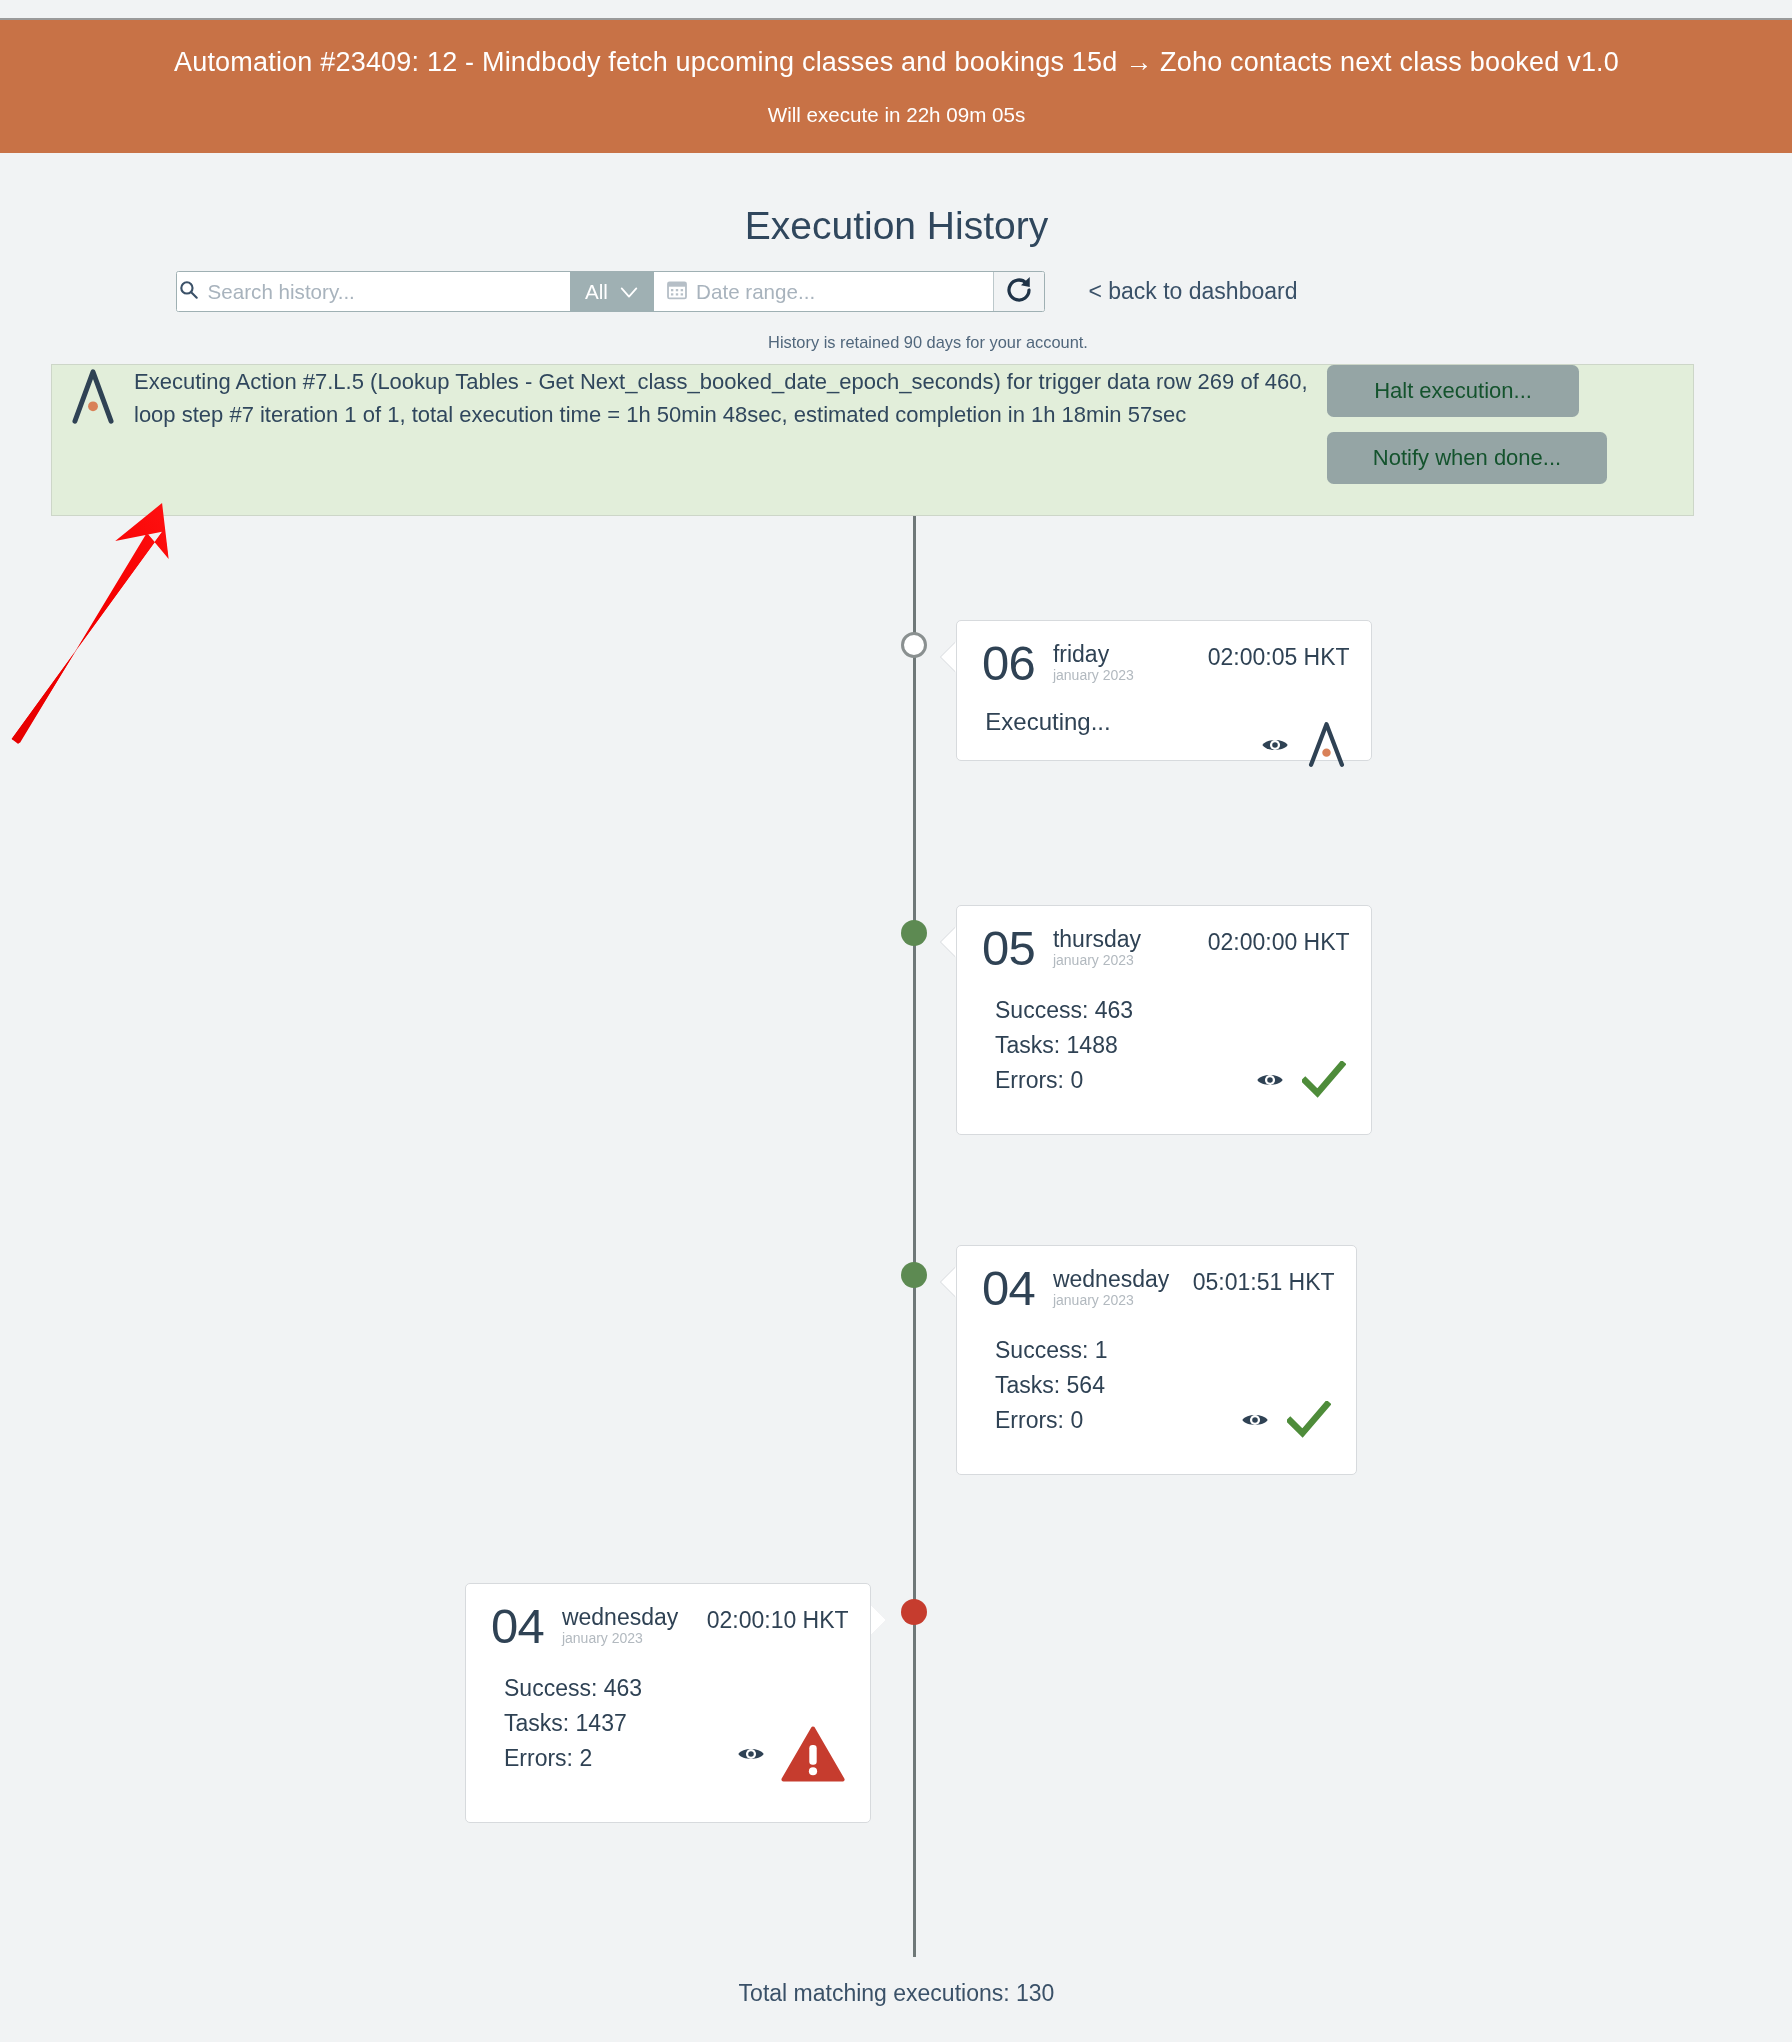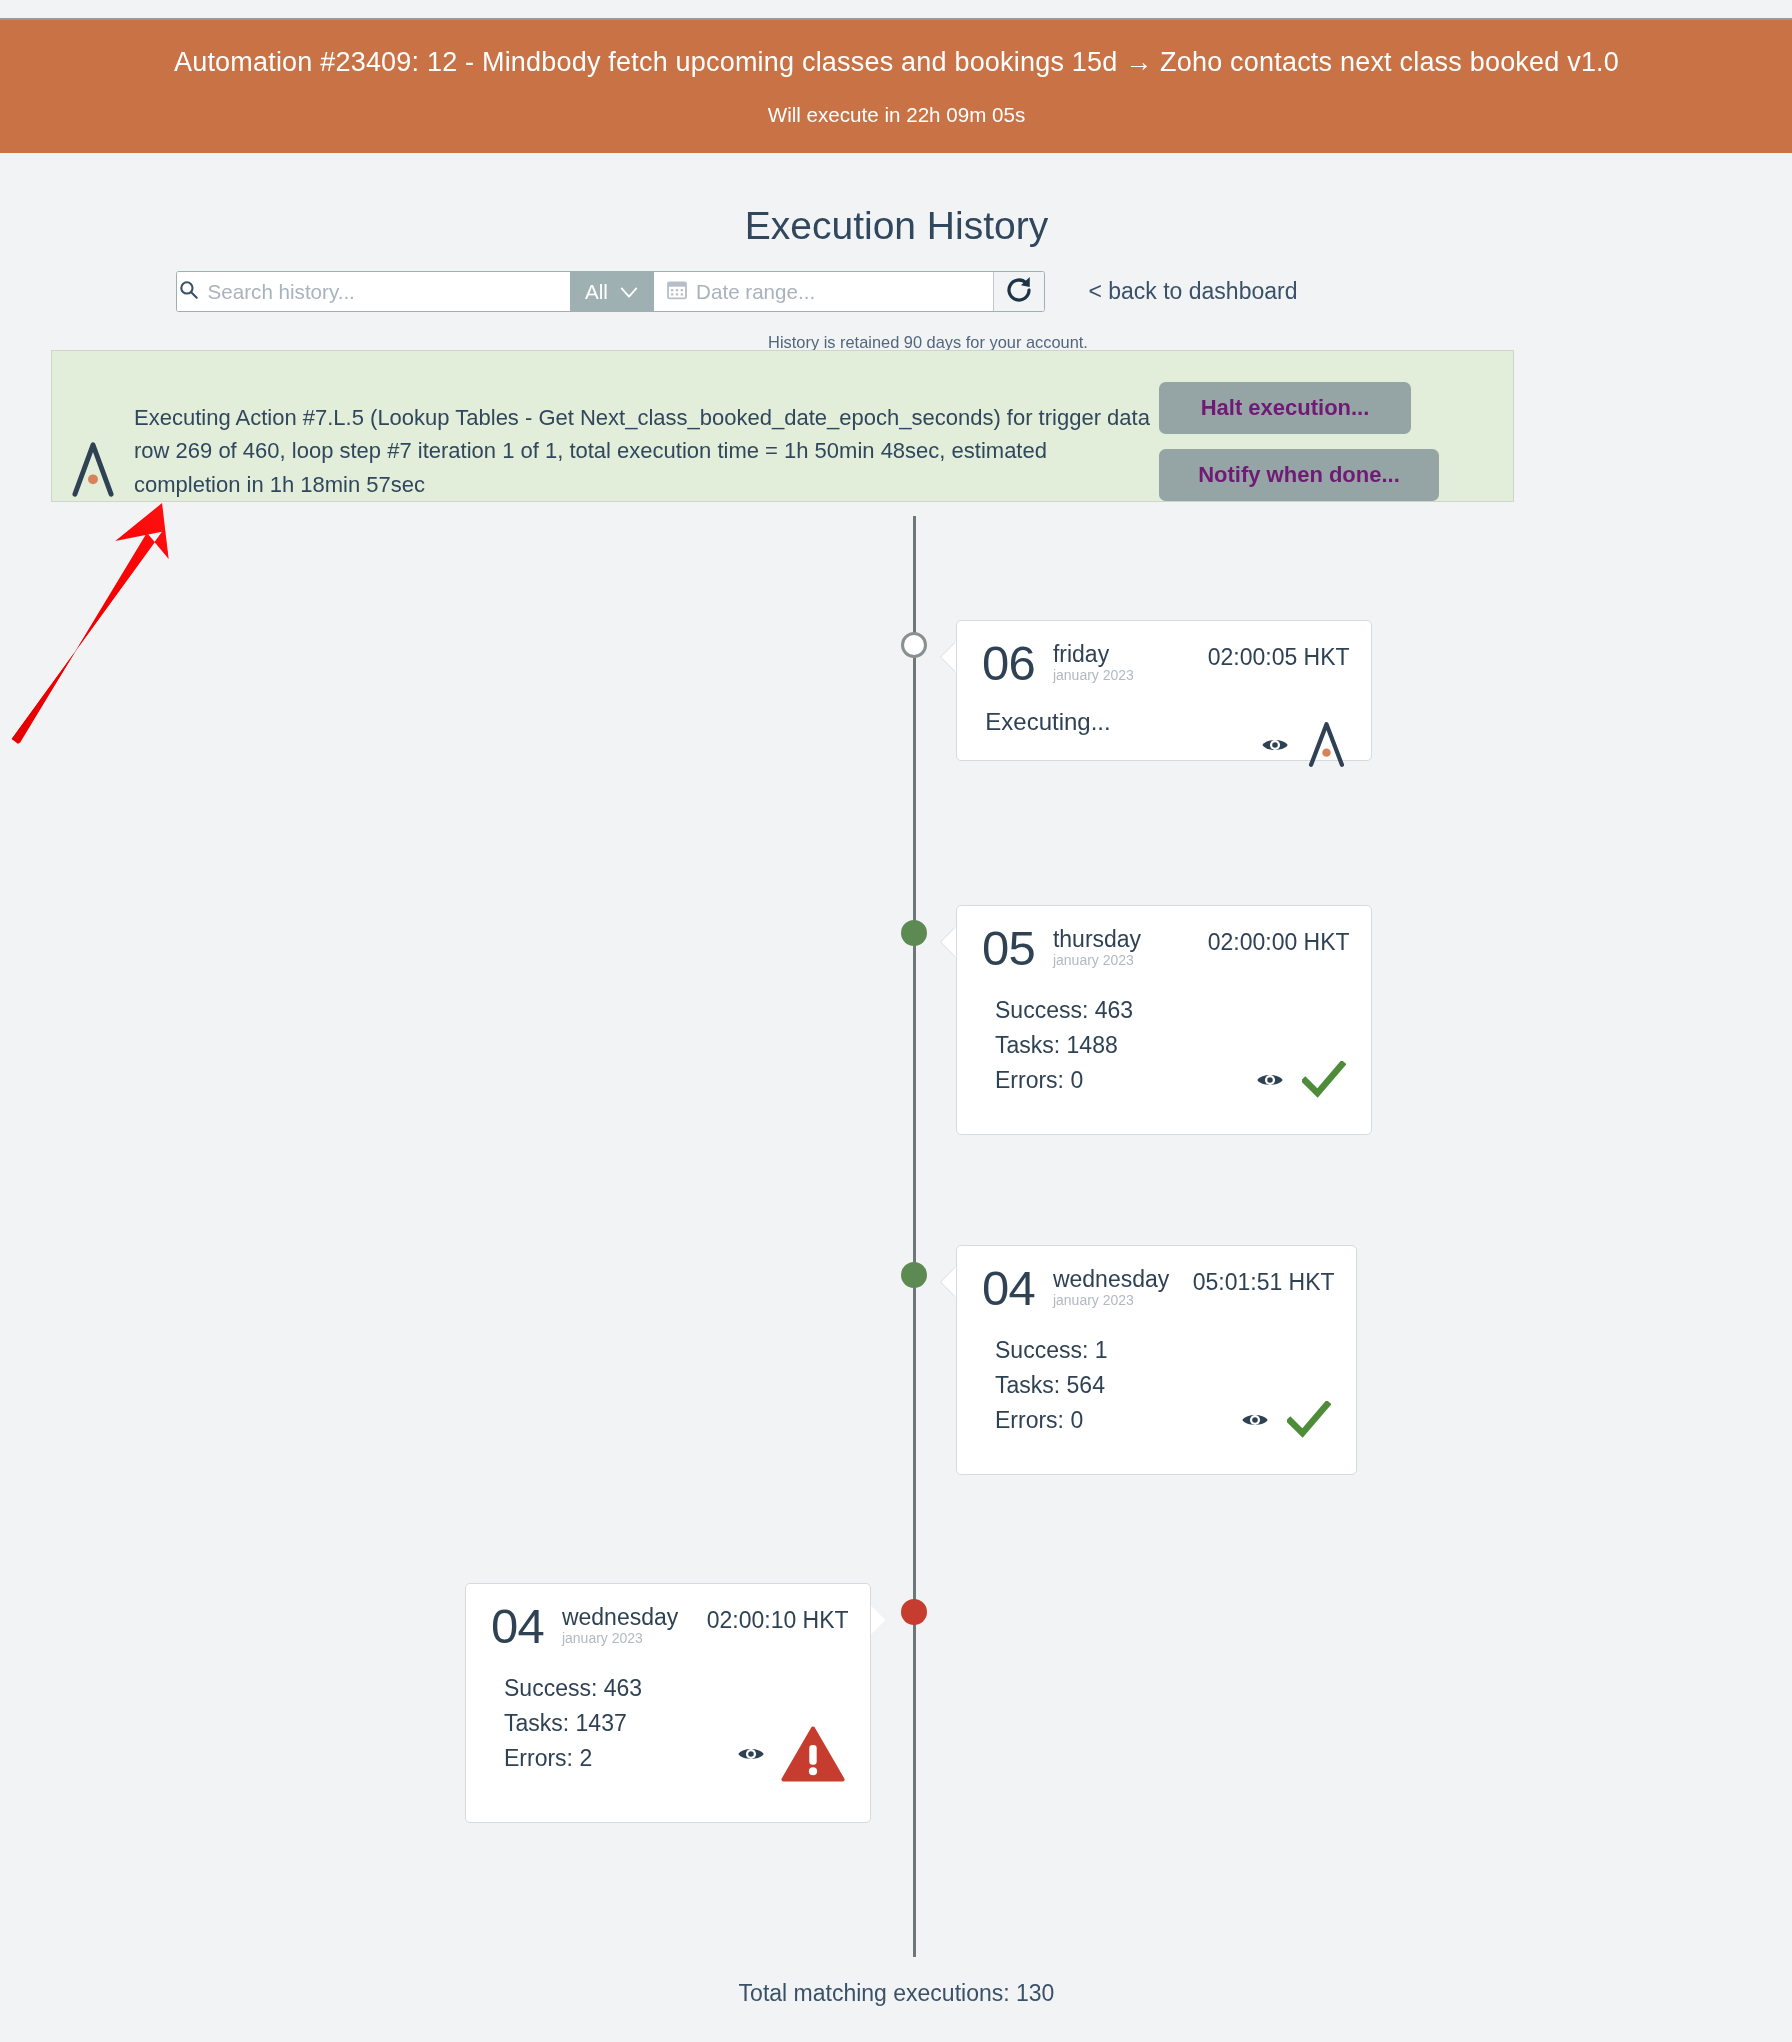--- a/index.html
+++ b/index.html
@@ -152,29 +152,29 @@
     left: 928px;
     transform: translateX(-50%);
     font-size: 16.4px;
     color: #51677c;
     white-space: nowrap;
   }
 
   
   #status-banner {
     position: absolute;
-    top: 350px;
+    top: 364px;
     left: 51px;
-    width: 1463px;
+    width: 1643px;
     height: 152px;
     background: #e2eeda;
     border: 0.8px solid #cdd6c8;
     box-sizing: border-box;
     display: flex;
-    align-items: flex-end;
+    align-items: flex-start;
   }
   #status-logo {
     width: 82px;
     display: flex;
     align-items: center;
     justify-content: center;
     flex: 0 0 auto;
   }
   #status-text {
     font-size: 22px;
@@ -187,30 +187,29 @@
     width: 329px;
     flex: 0 0 auto;
     display: flex;
     flex-direction: column;
     align-items: flex-start;
     gap: 15px;
     padding-right: 25px;
   }
   .status-btn {
     background: #95a5a5;
-    color: #701a75;
+    color: #14532d;
     border: none;
     border-radius: 6.6px;
     font-family: "Liberation Sans", sans-serif;
     font-size: 22px;
     padding: 13px 0;
     width: 252px;
     text-align: center;
     cursor: pointer;
-    font-weight: bold;
   }
   #notify-when-done-button { width: 280px; }
 
   
   #timeline-axis {
     position: absolute;
     left: 913px;
     top: 516px;
     width: 3.3px;
     height: 1441px;

